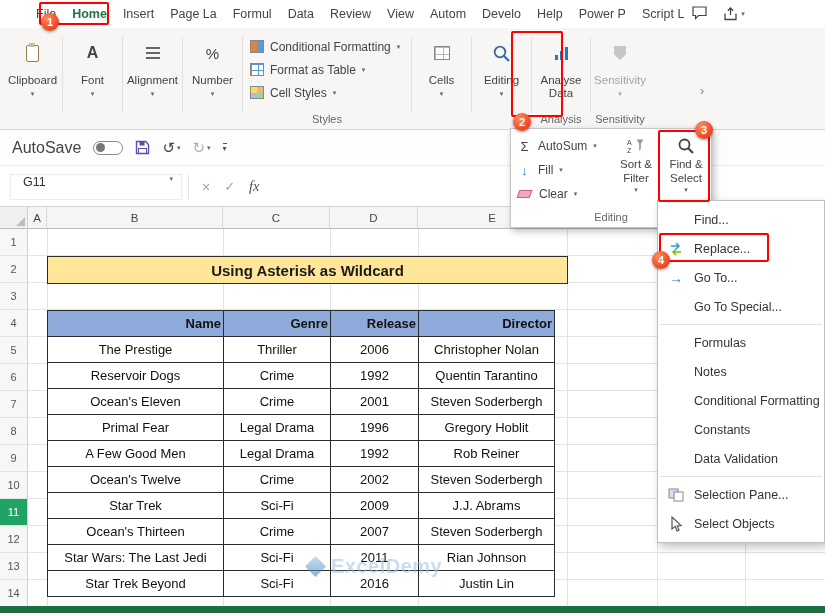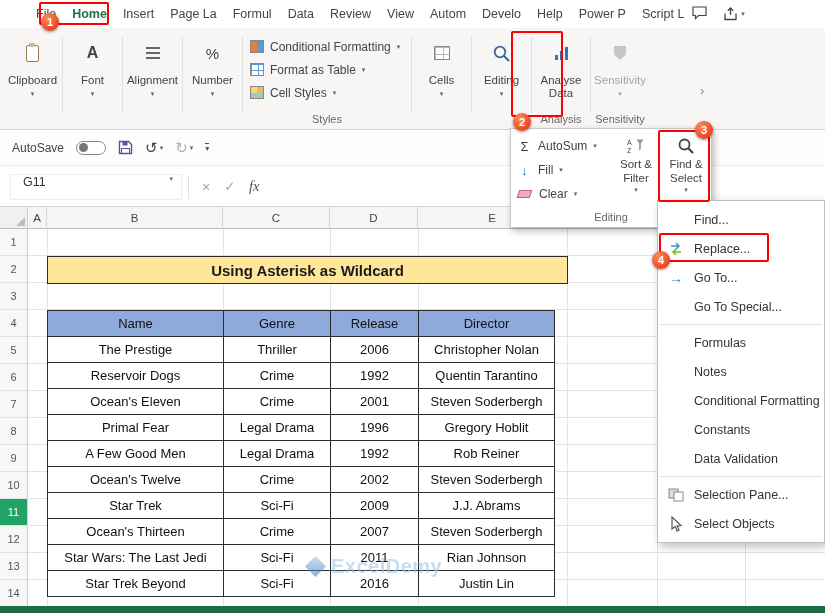--- a/index.html
+++ b/index.html
@@ -41,21 +41,21 @@
   .cf-ic { background: linear-gradient(90deg, #e8803d 50%, #5b9bd5 50%); }
   .fat-ic { background-image: linear-gradient(#5b9bd5 1px, transparent 1px), linear-gradient(90deg, #5b9bd5 1px, transparent 1px); background-size: 7px 6px; background-color: #fff; }
   .cs-ic { background: conic-gradient(#f4b183 0 25%, #a9d18e 0 50%, #9dc3e6 0 75%, #ffd966 0); }
   .cells-ic { width: 16px; height: 14px; border: 1px solid #888; background-image: linear-gradient(#b9b7b4 1px, transparent 1px), linear-gradient(90deg, #b9b7b4 1px, transparent 1px); background-size: 8px 7px; background-color: #fff; }
   .bars3 { display: flex; align-items: flex-end; gap: 2px; height: 14px; }
   .bars3 span { width: 3px; background: #2e75b6; display: block; }
   .shield-ic { width: 12px; height: 14px; background: #c8c6c4; clip-path: polygon(0 0, 100% 0, 100% 60%, 50% 100%, 0 60%); }
 
   
   .qatrow { position: absolute; top: 130px; left: 0; right: 0; height: 36px; background: #fdfdfd; border-bottom: 1px solid #ececec; display: flex; align-items: center; padding-left: 12px; gap: 12px; }
-  .autosave-label { font-size: 12px; color: #444; text-align: center; }
+  .autosave-label { font-size: 16px; color: #444; text-align: center; }
   .toggle { width: 30px; height: 14px; border-radius: 7px; background: #fff; border: 1px solid #8a8886; position: relative; }
   .toggle .knob { position: absolute; left: 2px; top: 1.5px; width: 9px; height: 9px; border-radius: 50%; background: #797774; }
   .qicon { display: flex; align-items: center; gap: 2px; font-size: 15px; color: #444; }
   .qicon.disabled { color: #b3b1af; }
   .qat-custom { border-top: 1.5px solid #555; color: #555; font-size: 8px; line-height: 8px; padding-top: 1px; }
 
   
   .fbar { position: absolute; top: 167px; left: 0; right: 0; height: 40px; background: #fff; border-bottom: 1px solid #d4d4d4; display: flex; align-items: center; padding-left: 10px; }
   .namebox { width: 172px; height: 26px; display: flex; align-items: flex-start; justify-content: space-between; padding: 0 8px 0 12px; font-size: 12.5px; color: #333; border: 1px solid #ededed; }
   .fdiv { width: 1px; height: 24px; background: #e1e1e1; margin: 0 6px; }
@@ -71,21 +71,21 @@
   .corner::after { content: ""; position: absolute; right: 2px; bottom: 2px; border-left: 9px solid transparent; border-bottom: 9px solid #bdbdbd; }
   .colh { display: flex; align-items: center; justify-content: center; border-right: 1px solid #d6d6d6; border-bottom: 1px solid #bdbdbd; background: #f5f5f5; color: #444; font-size: 11.5px; }
   .rownums { position: absolute; top: 22px; left: 0; width: 28px; }
   .rn { height: 27px; display: flex; align-items: center; justify-content: center; font-size: 11px; color: #555; background: #f7f7f7; border-right: 1px solid #cfcfcf; border-bottom: 1px solid #e2e2e2; }
   .rn.selected { background: #21a366; color: #fff; font-weight: 400; }
   .gridarea { position: absolute; left: 28px; top: 22px; right: 0; height: 378px; background-image: repeating-linear-gradient(to bottom, transparent 0 26px, #e3e3e3 26px 27px); }
   .vline { position: absolute; top: 0; bottom: 0; width: 1px; background: #e3e3e3; }
   .sheet-title { position: absolute; left: 47px; top: 49px; width: 521px; height: 28px; background: #ffe699; border: 1px solid #2b2b2b; display: flex; align-items: center; justify-content: center; font-weight: 700; font-size: 15px; color: #1a1a1a; z-index: 4; }
   .mtable { position: absolute; left: 47px; top: 103px; border-collapse: collapse; table-layout: fixed; z-index: 4; background: #fff; }
   .mtable th, .mtable td { border: 1px solid #2b2b2b; height: 26px; text-align: center; font-size: 13px; color: #111; padding: 0 2px; overflow: hidden; white-space: nowrap; }
-  .mtable th { background: #8eaadb; font-weight: 400; }
+  .mtable th { background: #8eaadb; font-weight: 700; text-align: right; }
   .watermark { position: absolute; left: 308px; top: 348px; z-index: 6; display: flex; align-items: center; gap: 8px; opacity: 0.55; pointer-events: none; }
   .wm-diamond { width: 15px; height: 15px; background: linear-gradient(135deg, #9dc3e6, #2e75b6); transform: rotate(45deg); }
   .wm-text { font-size: 20px; font-weight: 700; color: #9dc3e6; letter-spacing: 0.5px; }
   .bottom-strip { position: absolute; left: 0; right: 0; bottom: 0; height: 7px; background: #1d6f42; z-index: 70; }
 
   
   .efly { position: absolute; left: 510px; top: 128px; width: 202px; height: 100px; background: #fff; border: 1px solid #c8c6c4; box-shadow: 2px 3px 7px rgba(0,0,0,.28); z-index: 50; }
   .efly-left { position: absolute; left: 6px; top: 5px; width: 96px; }
   .efly-row { display: flex; align-items: center; gap: 6px; height: 24px; font-size: 12px; color: #444; }
   .sigma { font-size: 13px; color: #444; width: 15px; text-align: center; }

